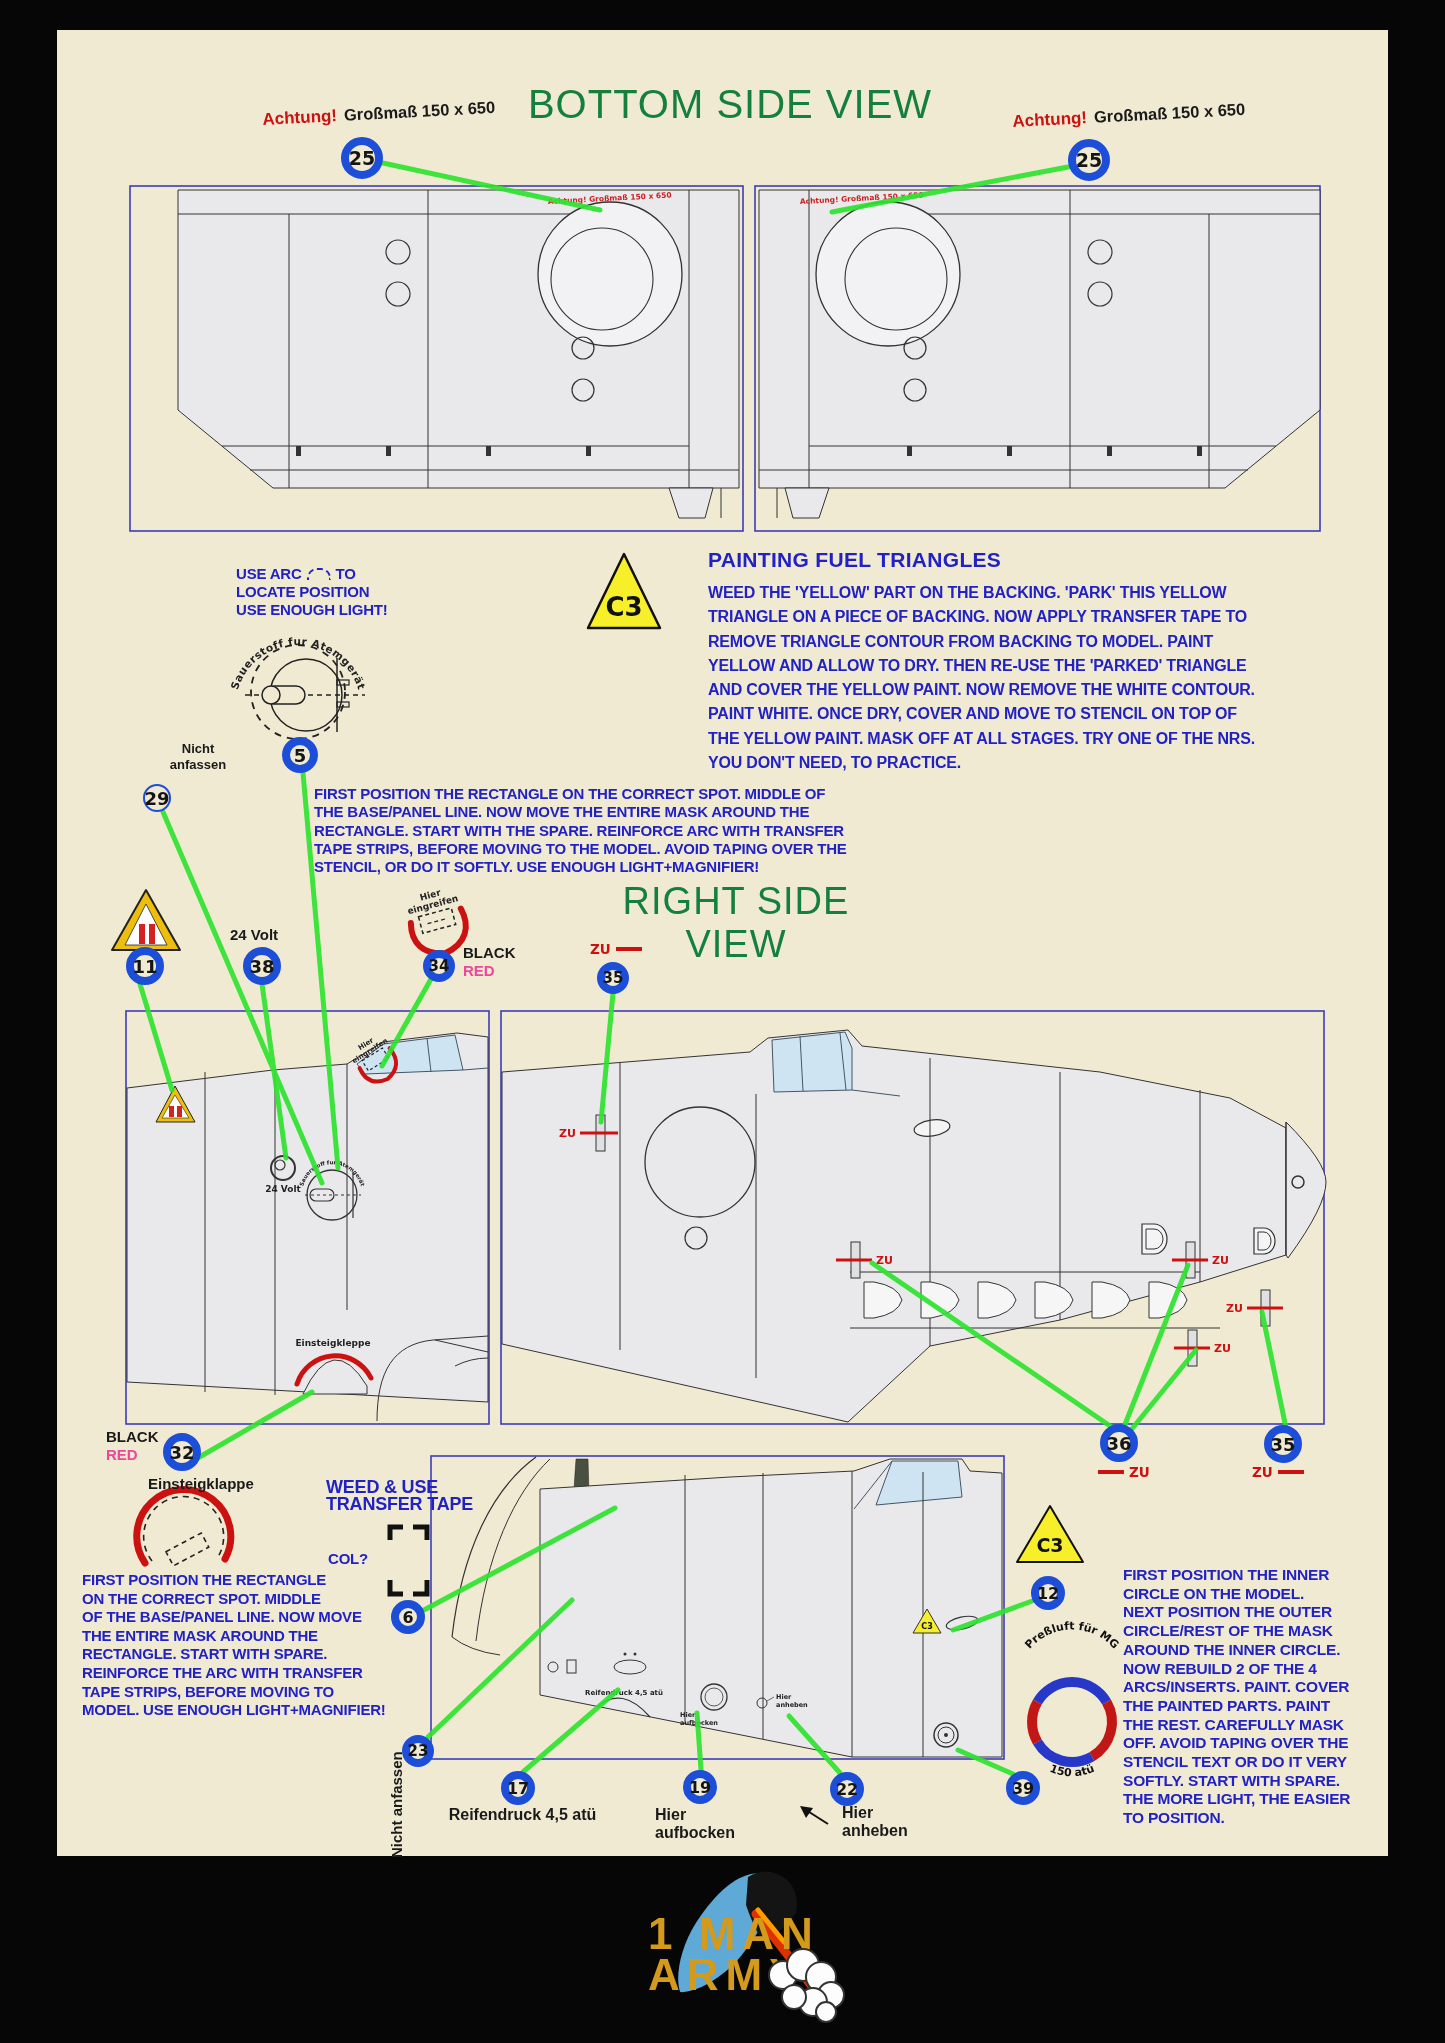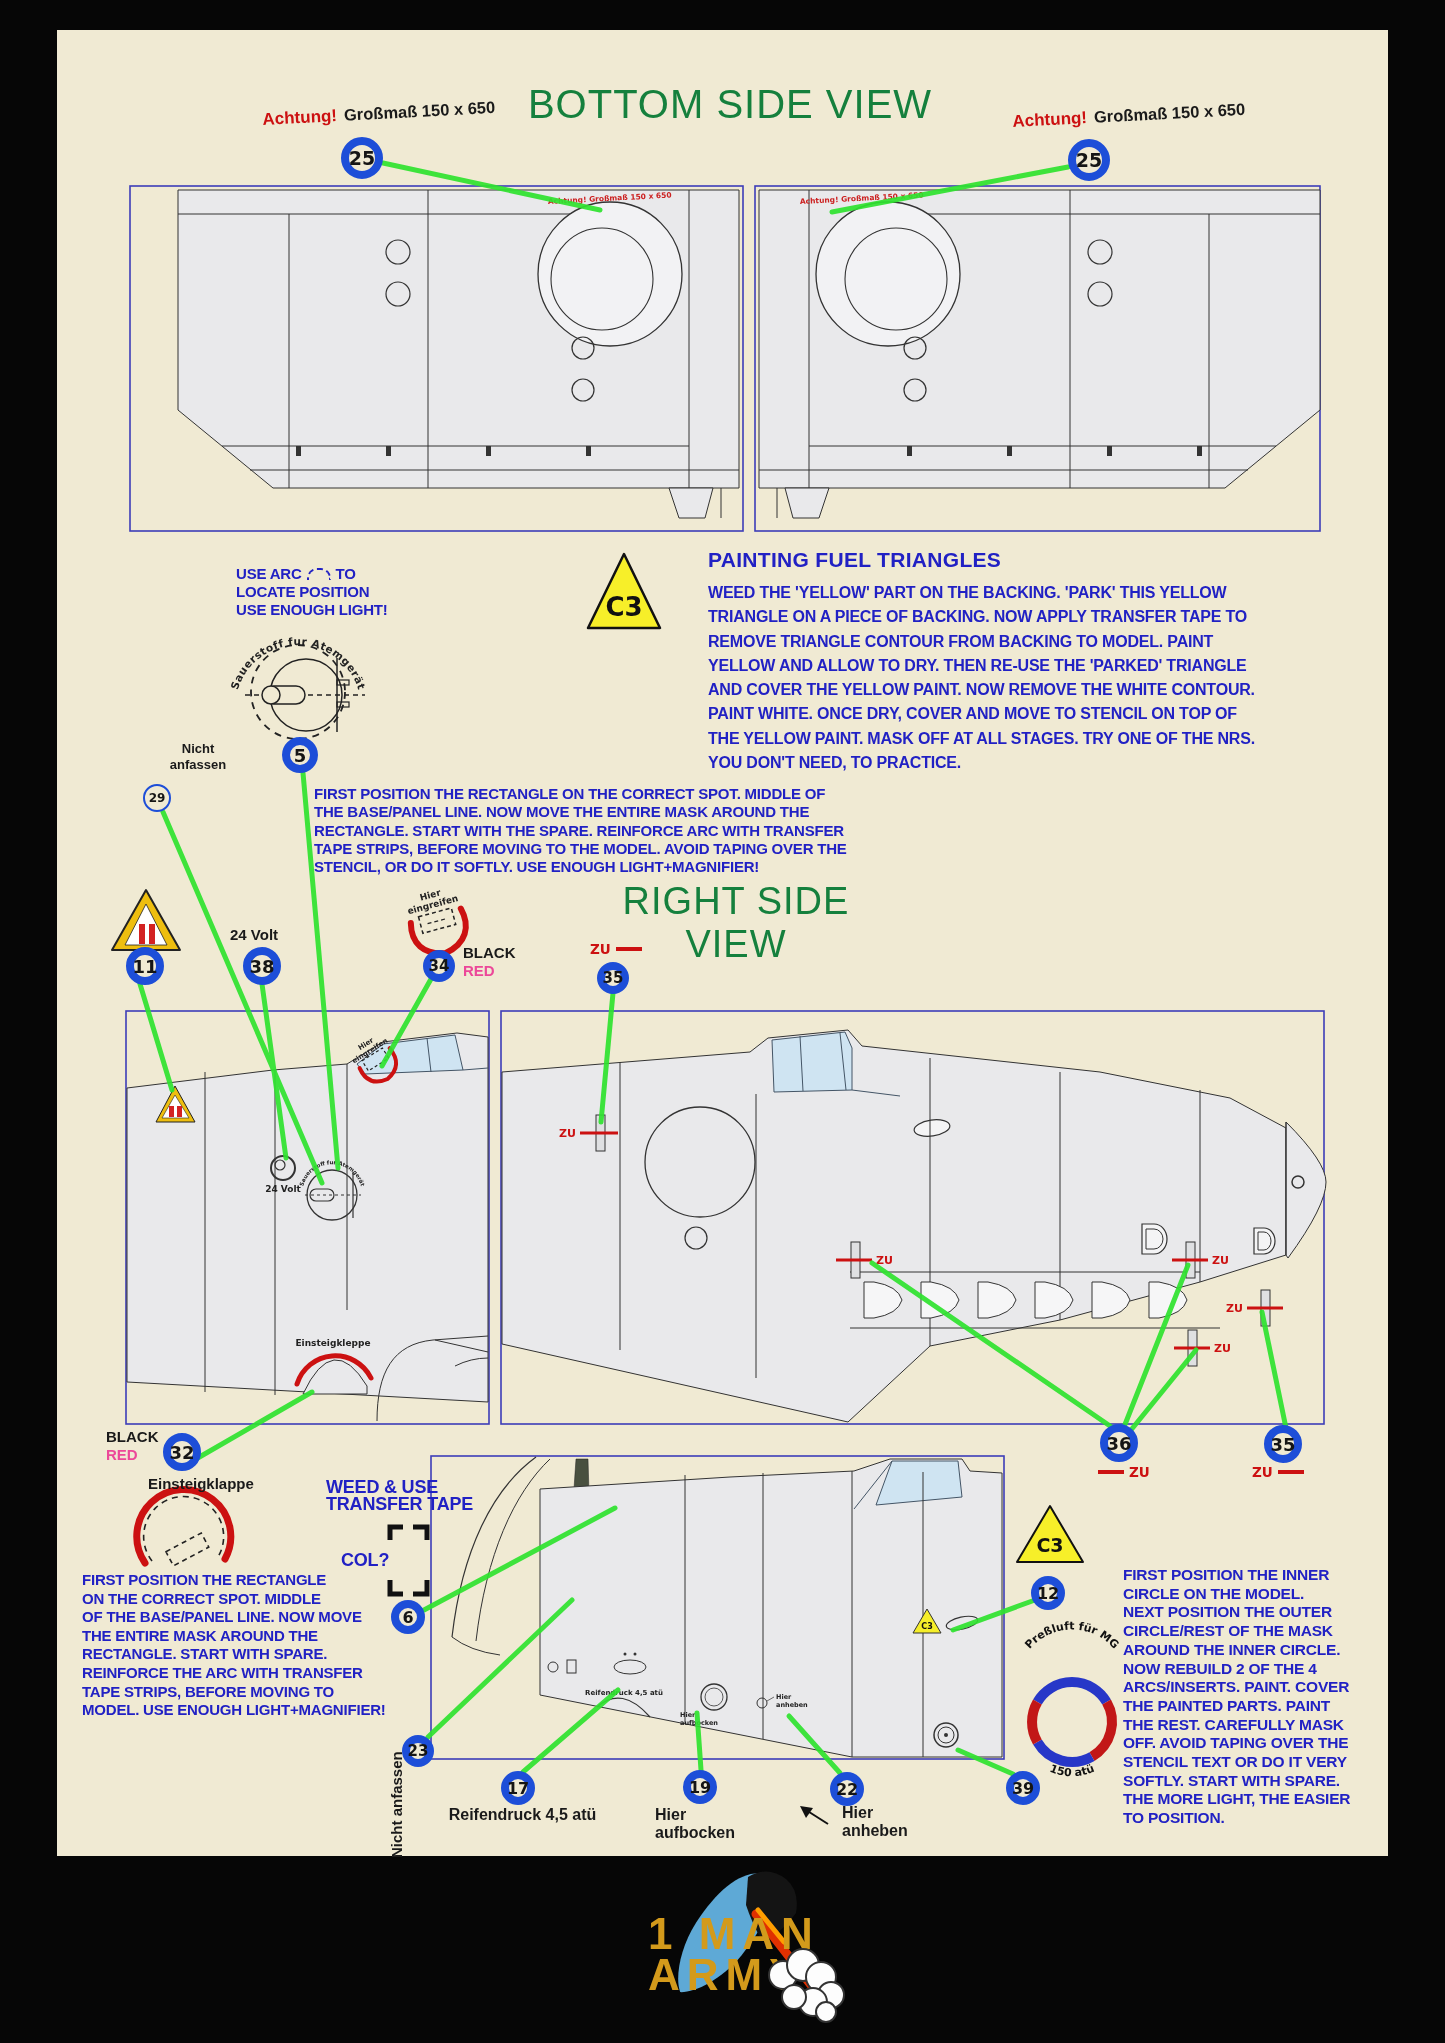--- a/index.html
+++ b/index.html
@@ -14,21 +14,21 @@
   .blk{color:#1a1a1a;font-weight:bold;position:absolute;font-family:"Liberation Sans",sans-serif;}
   .redtx{color:#ec4899;}
   .co{position:absolute;border:8px solid #1d4ed8;border-radius:50%;display:flex;align-items:center;
       justify-content:center;font-weight:bold;color:#151515;background:rgba(240,234,211,0.0);
       font-family:"DejaVu Sans",sans-serif;box-sizing:border-box;}
   .co-42{width:42px;height:42px;font-size:19px;}
   .co-38{width:38px;height:38px;font-size:18px;}
   .co-36{width:36px;height:36px;font-size:18px;}
   .co-34{width:34px;height:34px;font-size:16px;text-align:center;}
   .co-32{width:32px;height:32px;font-size:15px;}
-  .co-28{width:28px;height:28px;font-size:12px;border-width:2.5px;}
+  .co-28{width:28px;height:28px;font-size:18px;border-width:2.5px;}
   .achtung{position:absolute;transform:rotate(-3deg);transform-origin:left top;white-space:nowrap;}
   .achtung .warn{color:#cc1111;font-weight:bold;font-size:17px;margin-right:7px;}
   .achtung .sz{color:#1a1a1a;font-weight:bold;font-size:16.5px;}
   .zu-row{position:absolute;white-space:nowrap;font-weight:bold;color:#cc1111;font-size:13.5px;
           font-family:"DejaVu Sans",sans-serif;}
   .zu-dash{display:inline-block;width:26px;height:4px;background:#cc1111;vertical-align:3px;margin:0 5px;}
   .arc-ico{display:inline-block;width:20px;height:10px;border:2px dashed #2121c4;border-bottom:none;
            border-radius:10px 10px 0 0;margin:0 5px;vertical-align:-1px;}
   .vert{transform:rotate(-90deg);transform-origin:left top;white-space:nowrap;}
 </style>
@@ -351,21 +351,21 @@
   <div class="co co-34" style="left:1031px;top:1576px;">12</div>
   <div class="co co-38" style="left:1100px;top:1424px;">36</div>
   <div class="co co-38" style="left:1264px;top:1425px;">35</div>
 
   <div class="blk" style="left:106px;top:1428px;font-size:15px;">BLACK</div>
   <div class="blk redtx" style="left:106px;top:1446px;font-size:15px;">RED</div>
   <div class="blk" style="left:148px;top:1475px;font-size:15px;">Einsteigklappe</div>
 
   <div class="note" style="left:326px;top:1479px;font-size:18px;line-height:17px;">WEED &amp; USE
 TRANSFER TAPE</div>
-  <div class="note" style="left:341px;top:1550px;font-size:18px;">COL?</div>
+  <div class="note" style="left:328px;top:1550px;font-size:15px;">COL?</div>
 
   <div class="note" style="left:82px;top:1571px;font-size:15px;line-height:18.6px;">FIRST POSITION THE RECTANGLE
 ON THE CORRECT SPOT. MIDDLE
 OF THE BASE/PANEL LINE. NOW MOVE
 THE ENTIRE MASK AROUND THE
 RECTANGLE. START WITH SPARE.
 REINFORCE THE ARC WITH TRANSFER
 TAPE STRIPS, BEFORE MOVING TO
 MODEL. USE ENOUGH LIGHT+MAGNIFIER!</div>
   <div class="note" style="left:1123px;top:1566px;font-size:15.5px;line-height:18.7px;">FIRST POSITION THE INNER

